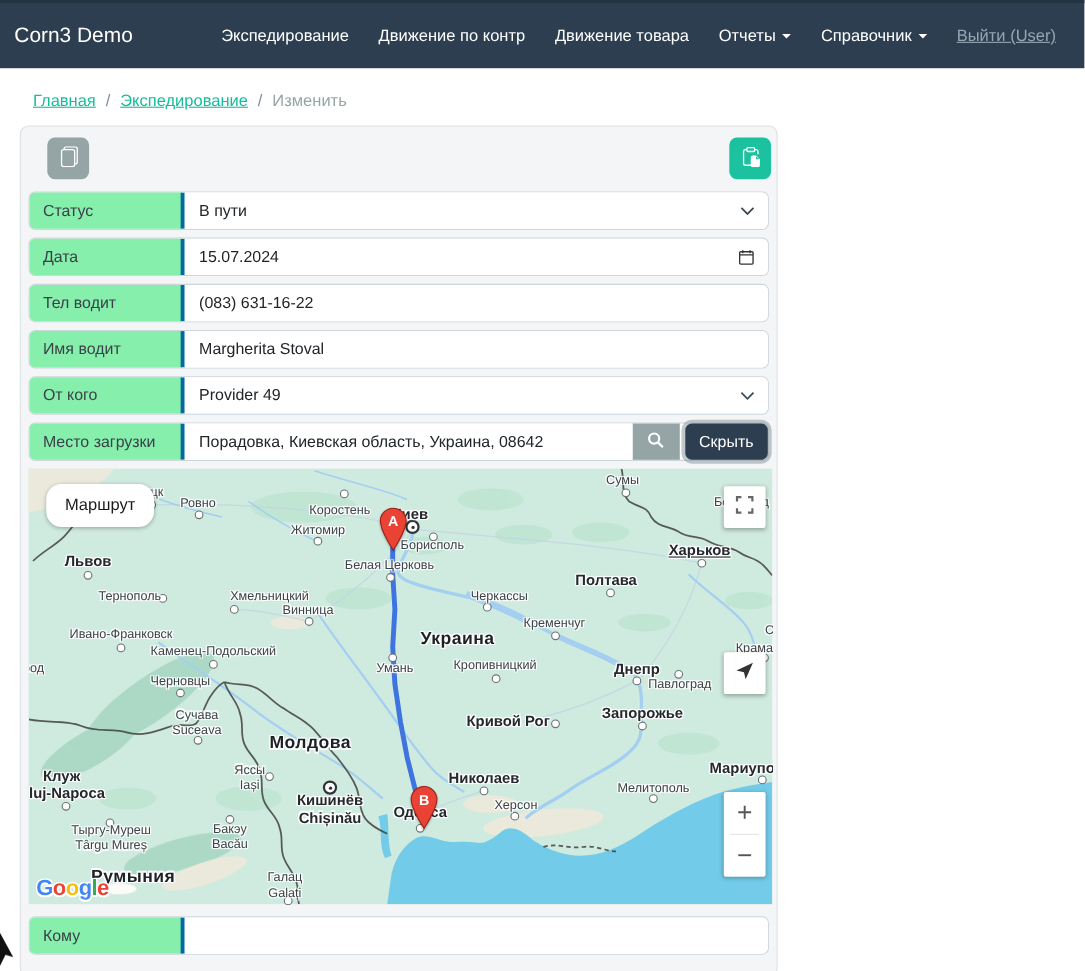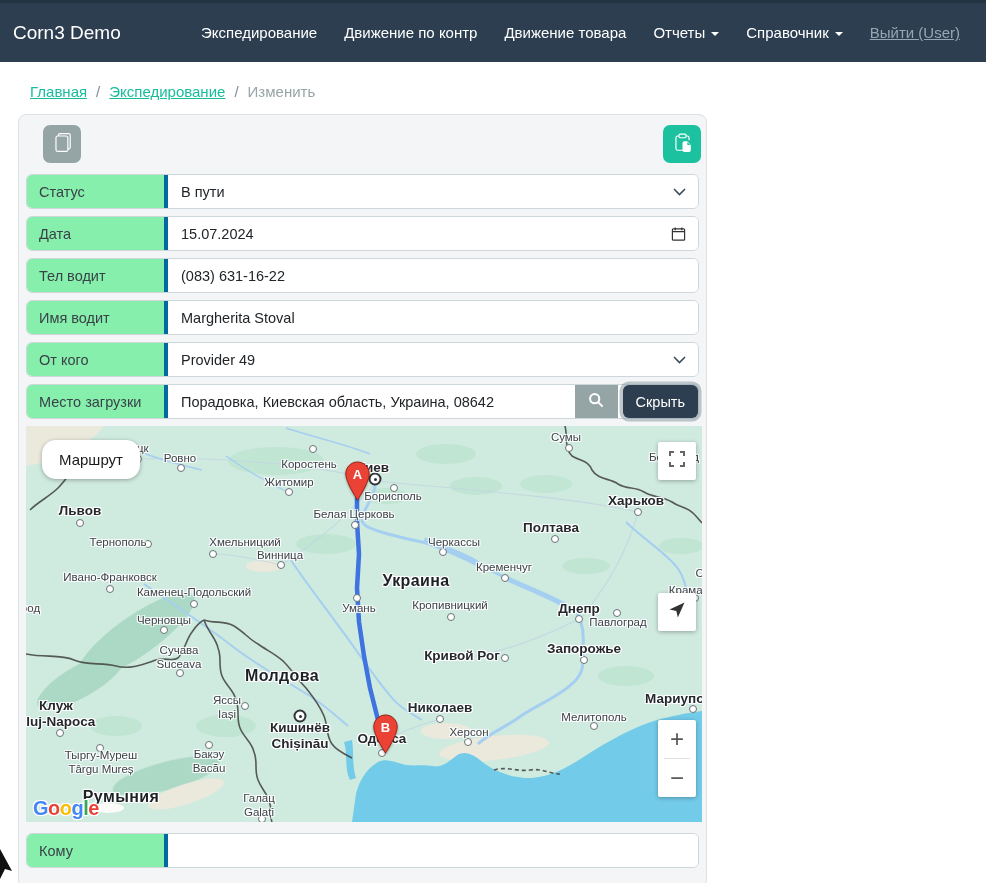--- a/index.html
+++ b/index.html
@@ -264,21 +264,21 @@
         <div class="city" style="left: 648px; top: 32px;">Белгород</div>
         <span class="dot" style="left: 263px; top: 66px;"></span>
         <div class="city" style="left: 263px; top: 57px;">Житомир</div>
         <span class="cap" style="left: 349px; top: 53px;"></span>
         <div class="city lg" style="left: 347px; top: 42px;">Киев</div>
         <span class="dot" style="left: 368px; top: 62px;"></span>
         <div class="city" style="left: 367px; top: 71px;">Борисполь</div>
         <span class="dot" style="left: 329px; top: 99px;"></span>
         <div class="city" style="left: 328px; top: 89px;">Белая Церковь</div>
         <span class="dot" style="left: 612px; top: 86px;"></span>
-        <div class="city lg" style="left: 610px; top: 75px;">Харьков</div>
+        <div class="city lg" style="left: 610px; top: 75px; text-decoration: underline;">Харьков</div>
         <span class="dot" style="left: 529px; top: 113px;"></span>
         <div class="city lg" style="left: 525px; top: 102px;">Полтава</div>
         <span class="dot" style="left: 417px; top: 126px;"></span>
         <div class="city" style="left: 428px; top: 117px;">Черкассы</div>
         <span class="dot" style="left: 479px; top: 152px;"></span>
         <div class="city" style="left: 478px; top: 142px;">Кременчуг</div>
         <div class="city country" style="left: 390px; top: 155px;">Украина</div>
         <span class="dot" style="left: 331px; top: 172px;"></span>
         <div class="city" style="left: 333px; top: 183px;">Умань</div>
         <span class="dot" style="left: 425px; top: 191px;"></span>

